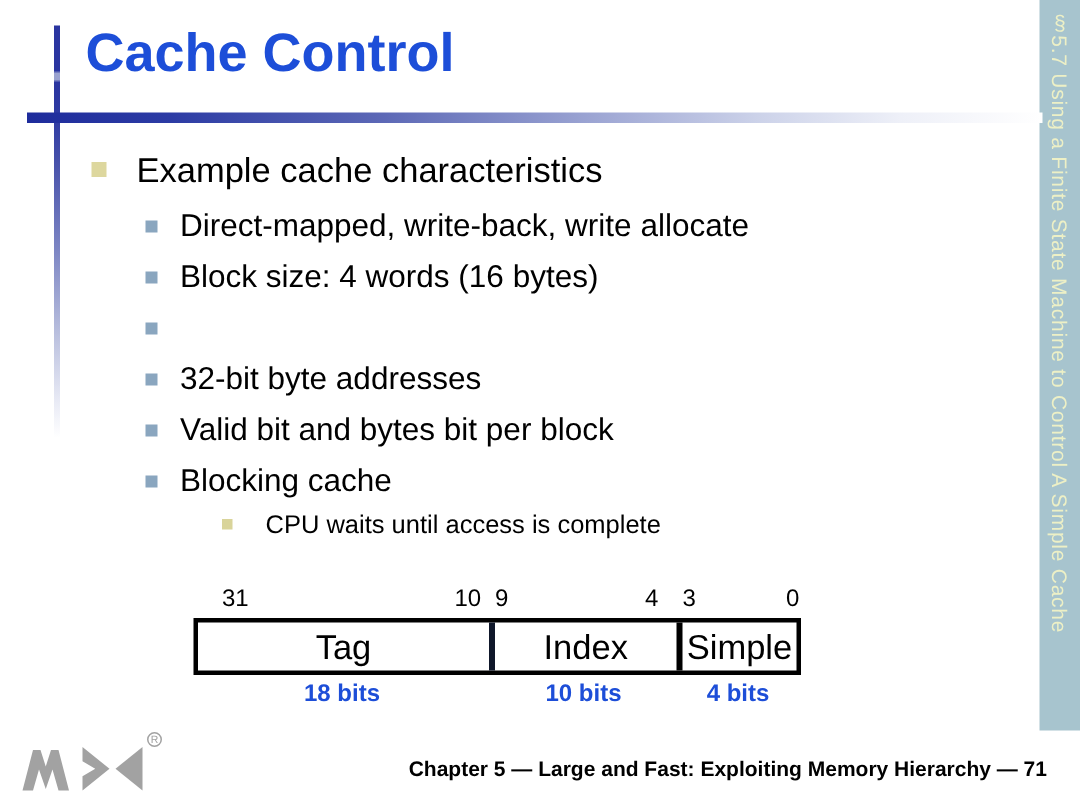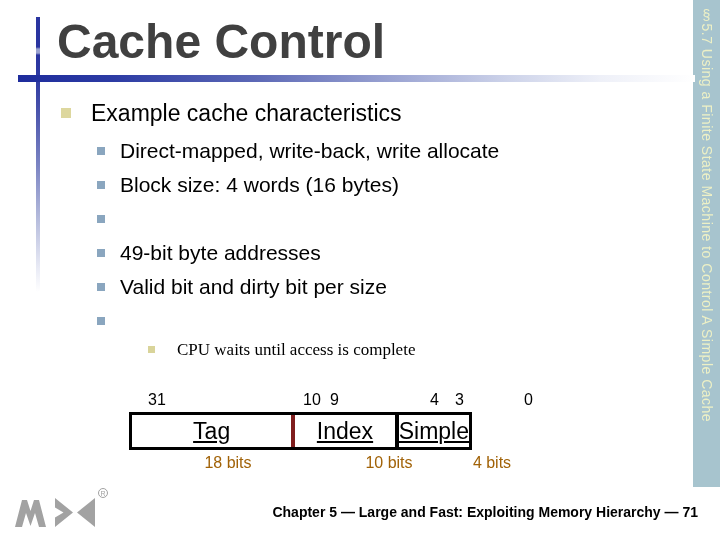--- a/index.html
+++ b/index.html
@@ -13,22 +13,22 @@
     position:absolute; top:0; right:0; width:27px; height:487px;
     background:#a7c4ce; display:flex; justify-content:center;
   }
   .sidebar-text {
     writing-mode:vertical-rl; font-size:14px; letter-spacing:0.5px;
     color:#edf0c6; padding-top:7px; white-space:nowrap;
   }
 
   
   .title {
-    position:absolute; left:57px; top:14px; font-size:48px; font-weight:bold;
-    color:#404040; white-space:nowrap;
+    position:absolute; left:57px; top:14px; font-size:36px; font-weight:bold;
+    color:#1d4ed8; white-space:nowrap;
   }
   .vline {
     position:absolute; left:36px; top:17px; width:4px; height:275px;
     background:linear-gradient(to bottom,
       #2a35a0 0px, #2a35a0 30px, #9aa2d0 32px, #9aa2d0 36px,
       #2a35a0 38px, #2f3ba3 62px, #4650aa 90px, #7d86c4 150px,
       #b9bfde 205px, #e8eaf5 250px, #ffffff 275px);
   }
   .hrule {
     position:absolute; left:18px; top:75px; width:677px; height:7px;
@@ -38,38 +38,38 @@
   }
 
   
   .marker { position:absolute; }
   .mk-l1 { left:61px; top:108px; width:10px; height:10px; background:#ddd79e; }
   .mk-l2 { left:97px; width:8px; height:8px; background:#8aa6bf; }
   .mk-l3 { left:148px; top:346px; width:7px; height:7px; background:#d9d49a; }
   .txt { position:absolute; color:#000; white-space:nowrap; }
   .t-l1 { left:91px; top:100px; font-size:23px; }
   .t-l2 { left:120px; font-size:21px; }
-  .t-l3 { left:177px; top:340px; font-size:17px;font-family:Liberation Serif, serif; }
+  .t-l3 { left:177px; top:340px; font-size:17px; }
 
   
   .bitnum { position:absolute; top:391px; font-size:16px; color:#000; }
   .addr-box {
-    position:absolute; left:129px; top:412px; width:343px; height:38px;
-    border:3px solid #000; box-sizing:border-box; display:flex;text-decoration:underline;
+    position:absolute; left:129px; top:412px; width:405px; height:38px;
+    border:3px solid #000; box-sizing:border-box; display:flex;
   }
   .cell {
     display:flex; align-items:center; justify-content:center;
     font-size:23px; color:#000; box-sizing:border-box;
   }
   .cell-tag    { width:194px; }
-  .cell-index  { width:125px; border-left:4px solid #7f1d1d; }
+  .cell-index  { width:125px; border-left:4px solid #0f172a; }
   .cell-offset { width:80px;  border-left:4px solid #000; }
   .bitslabel {
-    position:absolute; top:454px; font-size:16px; font-weight:normal;
-    color:#a16207; text-align:center;
+    position:absolute; top:454px; font-size:16px; font-weight:bold;
+    color:#1d4ed8; text-align:center;
   }
   .bl-tag    { left:129px; width:198px; }
   .bl-index  { left:327px; width:124px; }
   .bl-offset { left:451px; width:82px; }
 
   
   .footer {
     position:absolute; top:504px; right:22px; font-size:14px; font-weight:bold;
     color:#000; white-space:nowrap;
   }
@@ -93,26 +93,27 @@
 
   <span class="marker mk-l2" style="top:147px"></span>
   <div class="txt t-l2" style="top:139px">Direct-mapped, write-back, write allocate</div>
 
   <span class="marker mk-l2" style="top:181px"></span>
   <div class="txt t-l2" style="top:173px">Block size: 4 words (16 bytes)</div>
 
   <span class="marker mk-l2" style="top:215px"></span>
 
   <span class="marker mk-l2" style="top:249px"></span>
-  <div class="txt t-l2" style="top:241px">49-bit byte addresses</div>
+  <div class="txt t-l2" style="top:241px">32-bit byte addresses</div>
 
   <span class="marker mk-l2" style="top:283px"></span>
-  <div class="txt t-l2" style="top:275px">Valid bit and dirty bit per size</div>
+  <div class="txt t-l2" style="top:275px">Valid bit and bytes bit per block</div>
 
   <span class="marker mk-l2" style="top:317px"></span>
+  <div class="txt t-l2" style="top:309px">Blocking cache</div>
 
   <span class="marker mk-l3"></span>
   <div class="txt t-l3">CPU waits until access is complete</div>
 
   <div class="bitnum" style="left:148px">31</div>
   <div class="bitnum" style="left:303px">10</div>
   <div class="bitnum" style="left:330px">9</div>
   <div class="bitnum" style="left:430px">4</div>
   <div class="bitnum" style="left:455px">3</div>
   <div class="bitnum" style="left:524px">0</div>

